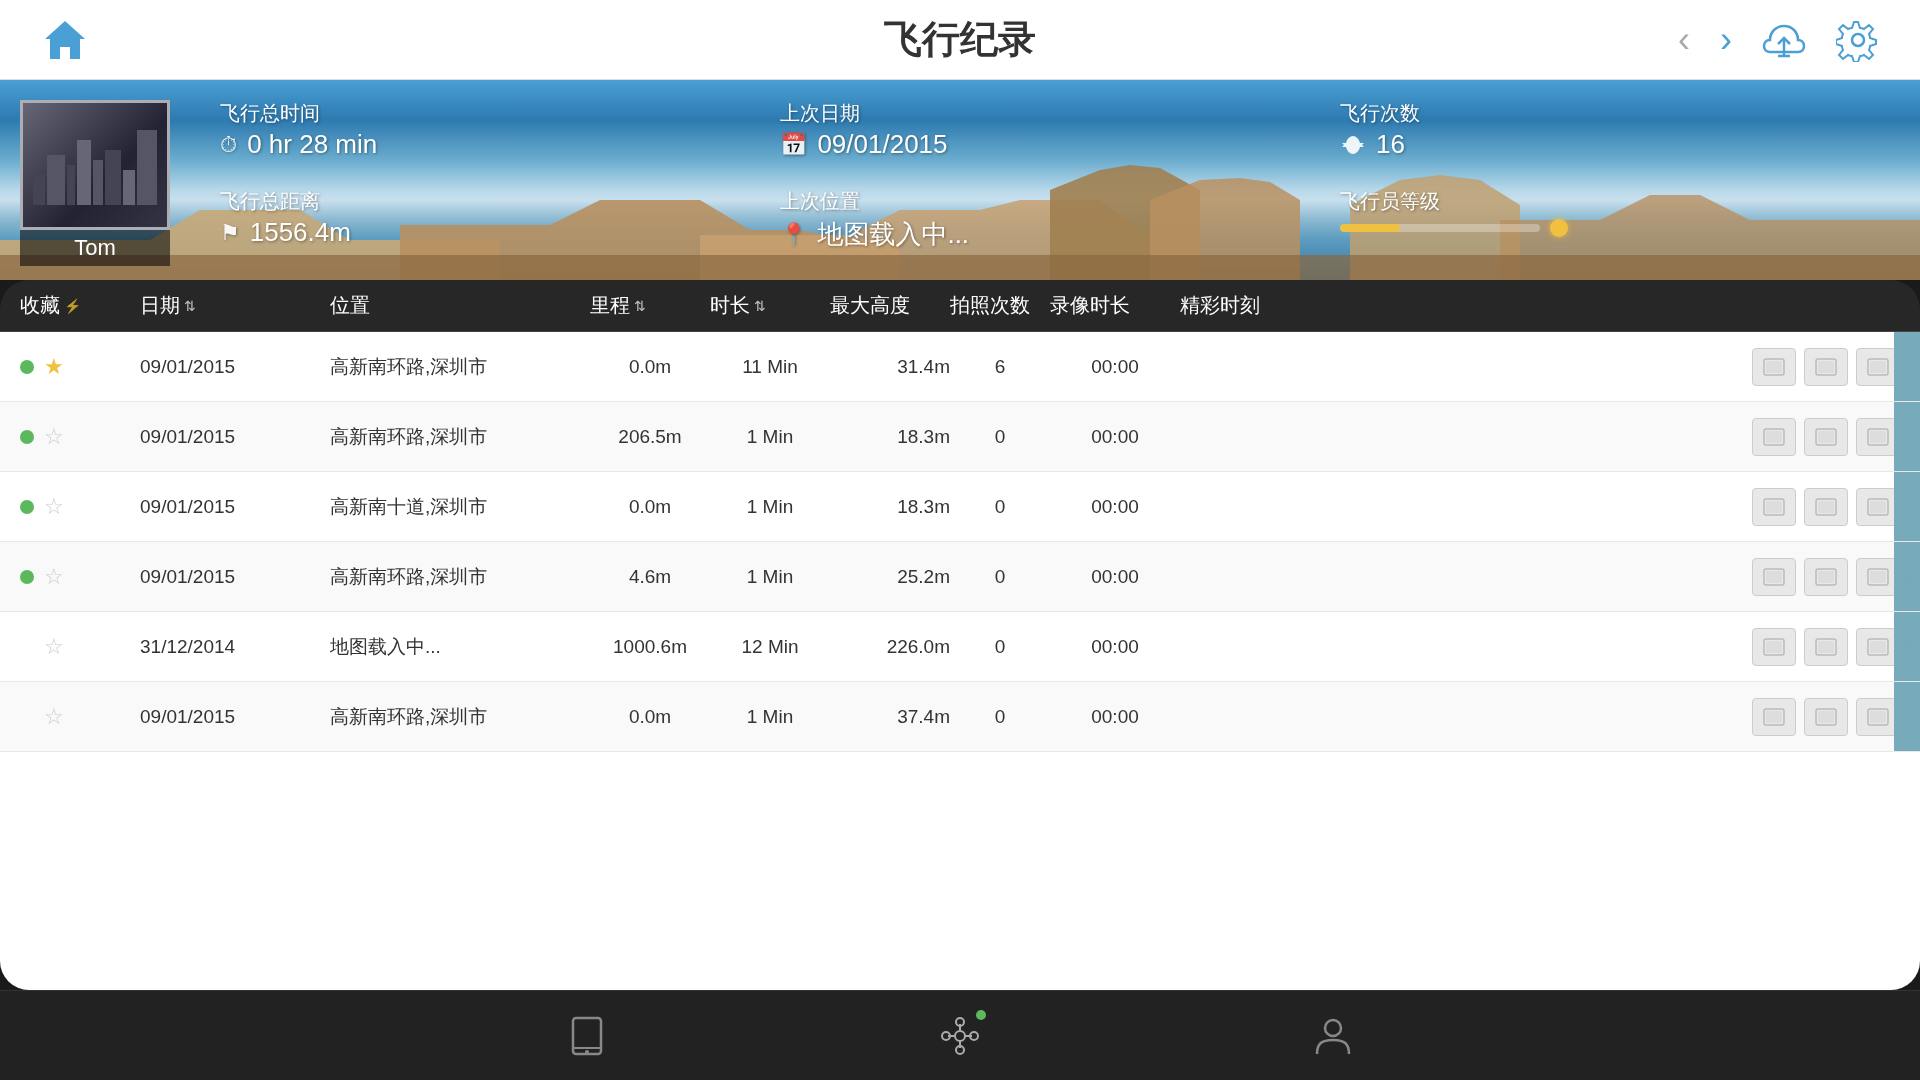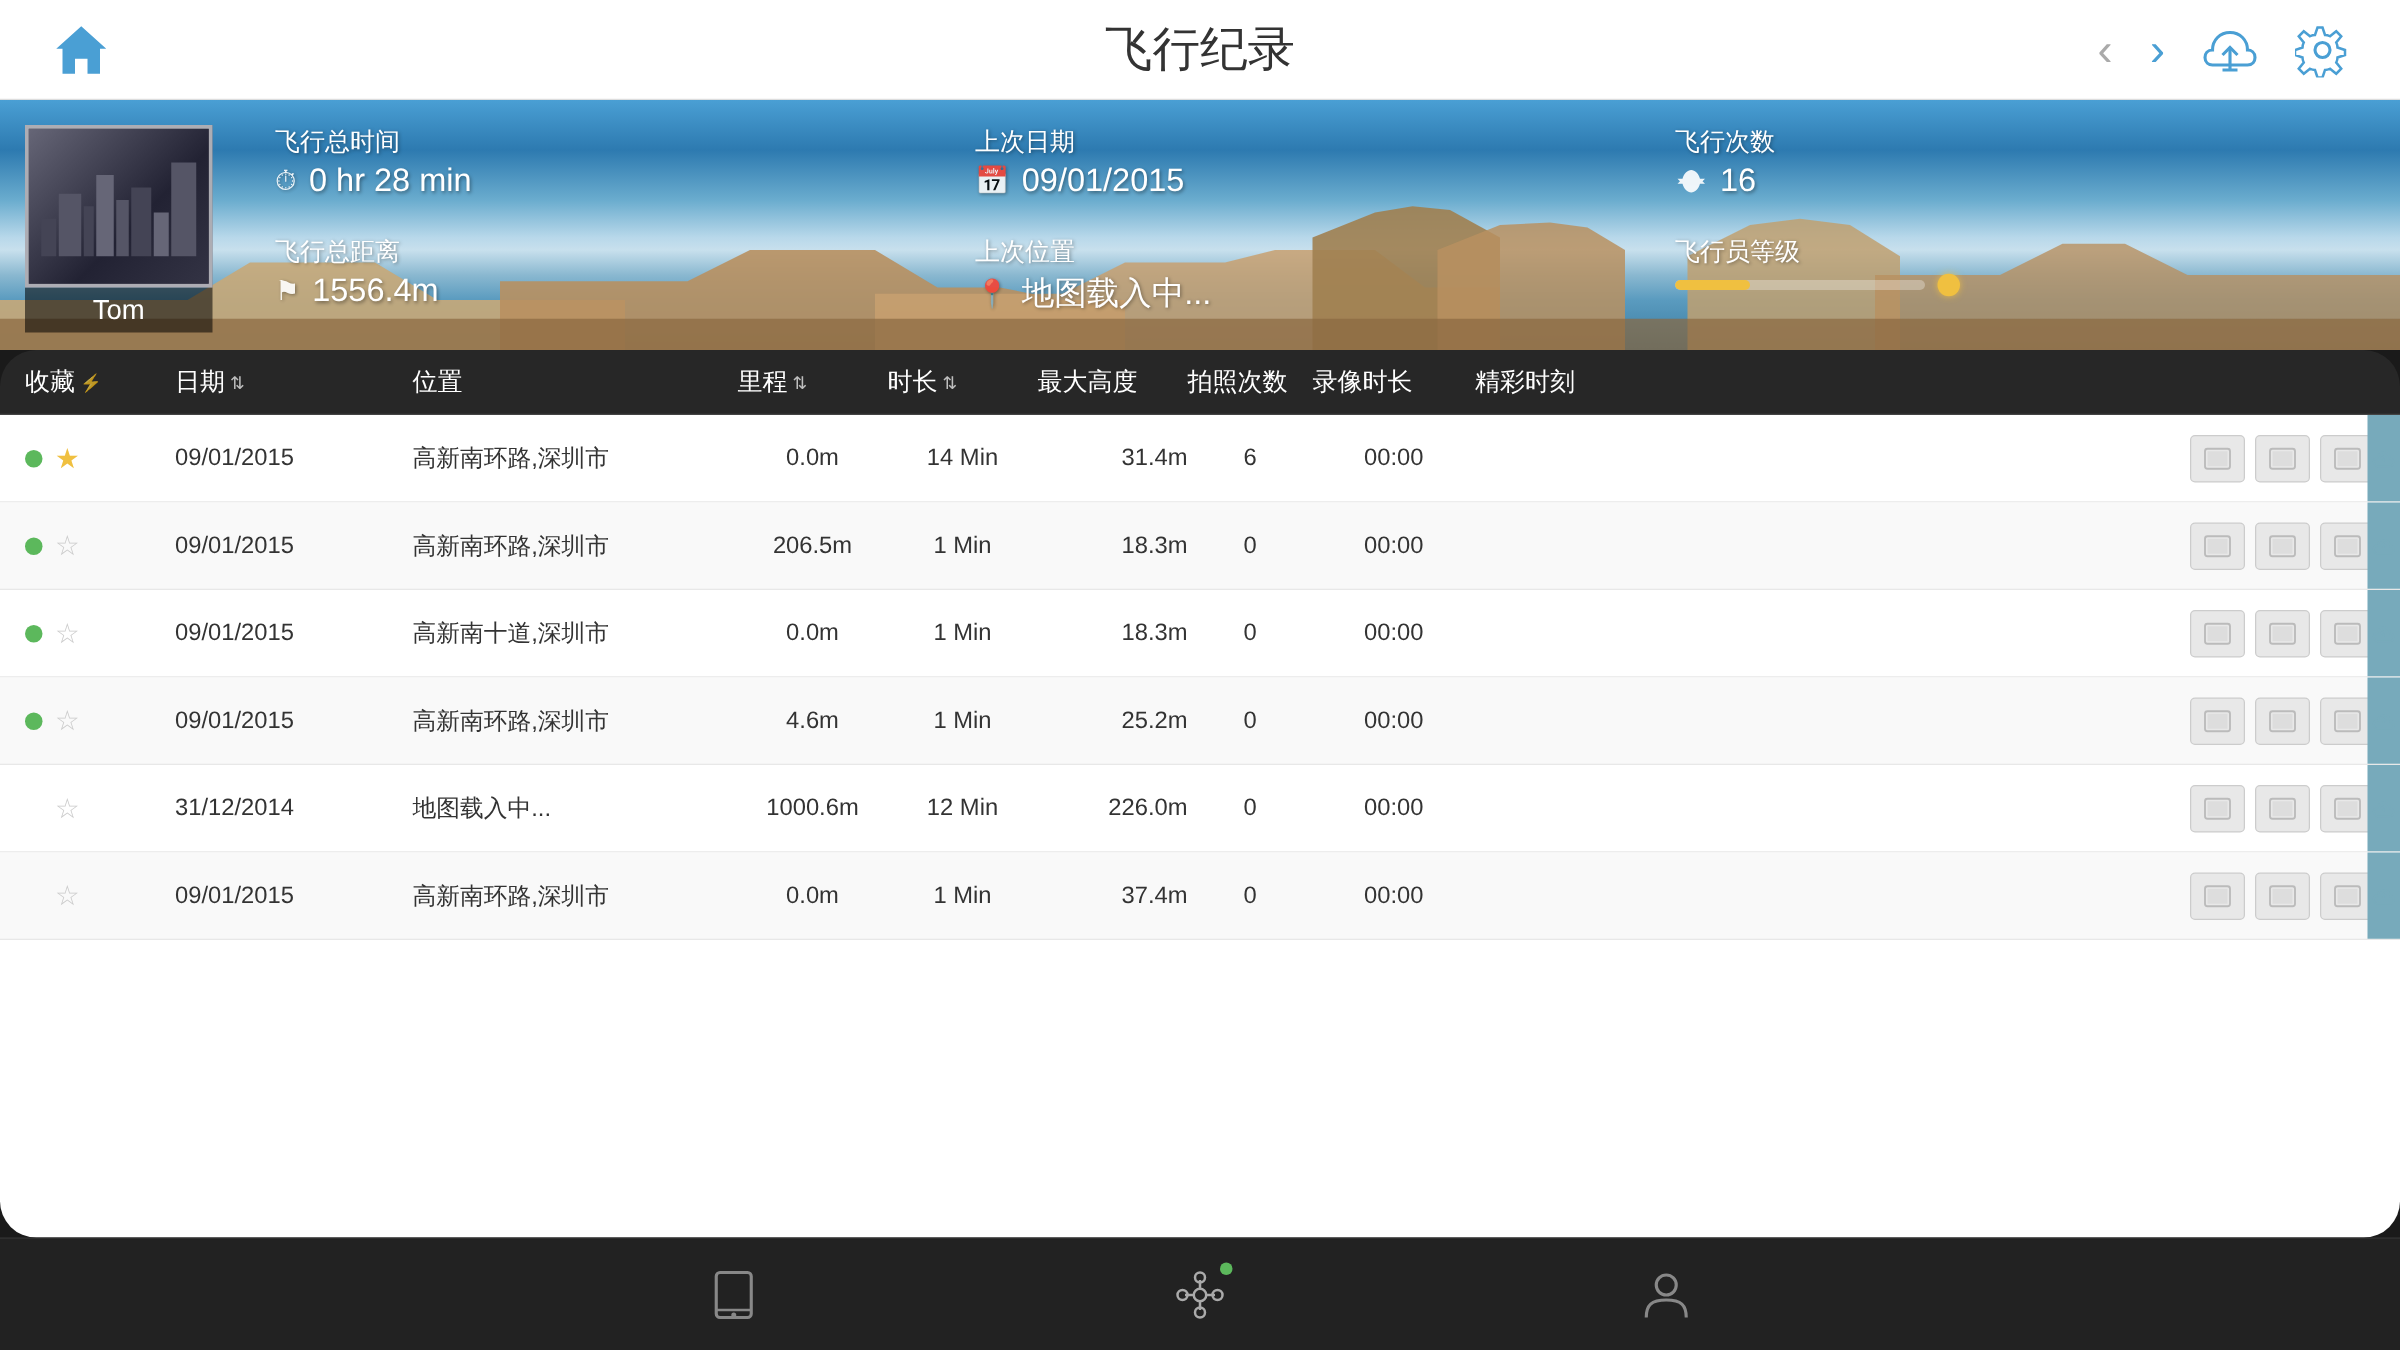--- a/index.html
+++ b/index.html
@@ -17,21 +17,21 @@
       height: 80px;
       background: #fff;
       display: flex;
       align-items: center;
       justify-content: space-between;
       padding: 0 40px;
       border-bottom: 1px solid #ddd;
     }
     .top-header .title {
       font-size: 38px;
-      font-weight: 400;
+      font-weight: 700;
       color: #333;
       position: absolute;
       left: 50%;
       transform: translateX(-50%);
     }
     .top-header .left-icons {
       display: flex;
       align-items: center;
     }
     .top-header .right-icons {
@@ -496,21 +496,21 @@
 
     <div class="table-body" id="table-body">
     <div class="table-row row-wrapper">
     <div class="col-favorite">
       <div class="dot-green"></div>
             <span class="star-filled">★</span>
     </div>
     <div class="col-date">09/01/2015</div>
     <div class="col-location">高新南环路,深圳市</div>
     <div class="col-distance">0.0m</div>
-    <div class="col-duration">14 Min</div>
+    <div class="col-duration">11 Min</div>
     <div class="col-maxalt">31.4m</div>
     <div class="col-photos">6</div>
     <div class="col-video">00:00</div>
     <div class="col-highlights">
     <div class="highlight-btn">
       <svg width="24" height="20" viewBox="0 0 24 20">
                 <rect x="2" y="2" width="20" height="16" rx="2" fill="none" stroke="#bbb" stroke-width="1.5"></rect>
                 <rect x="4" y="4" width="16" height="12" fill="#ddd"></rect>
               </svg>
     </div>

